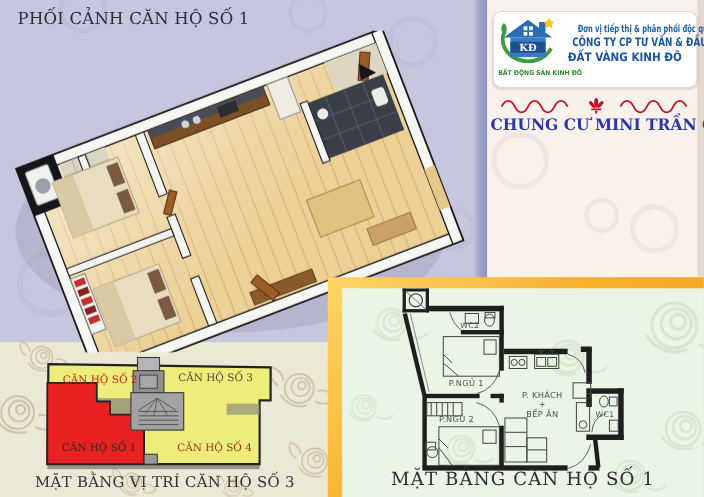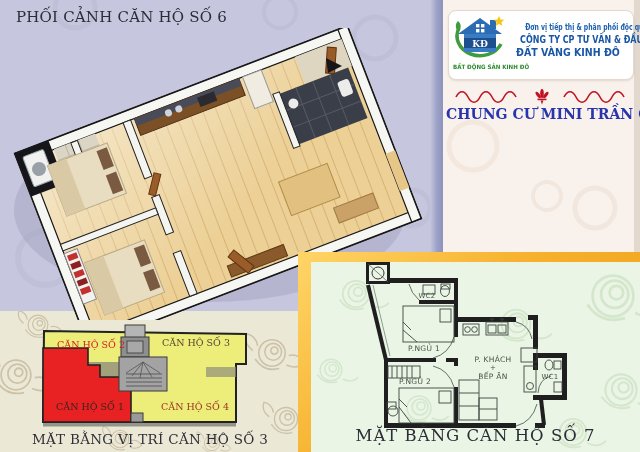--- a/index.html
+++ b/index.html
@@ -94,21 +94,21 @@
     <g fill="none" stroke="#eee0d5" opacity=".6">
       <circle cx="30" cy="146" r="24" stroke-width="5"></circle>
       <circle cx="152" cy="208" r="20" stroke-width="5"></circle>
       <circle cx="104" cy="196" r="14" stroke-width="4"></circle>
       <circle cx="168" cy="40" r="18" stroke-width="4"></circle>
     </g>
   </svg>
 </div>
 <div class="abs right-edge"></div>
 
-<div class="abs title-3d">PHỐI CẢNH CĂN HỘ SỐ 6</div>
+<div class="abs title-3d">PHỐI CẢNH CĂN HỘ SỐ 1</div>
 
 <svg class="abs" style="left:0;top:28px" width="436" height="292" viewBox="0 0 436 292">
   <defs>
     <pattern id="plank" width="13" height="13" patternUnits="userSpaceOnUse">
       <line x1="12.5" y1="0" x2="12.5" y2="13" stroke="#c79a55" stroke-width="1" opacity=".55"></line>
     </pattern>
     <linearGradient id="sheen" x1="0" y1="0" x2="1" y2="1">
       <stop offset="0" stop-color="#ffffff" stop-opacity=".5"></stop>
       <stop offset=".6" stop-color="#ffffff" stop-opacity="0"></stop>
     </linearGradient>
@@ -333,21 +333,21 @@
       </g>
 
       <text x="116" y="36" text-anchor="middle" font-size="7" class="plan-label">WC2</text>
       <text x="113" y="89" text-anchor="middle" font-size="7.5" class="plan-label">P.NGỦ 1</text>
       <text x="104" y="122" text-anchor="middle" font-size="7.5" class="plan-label">P.NGỦ 2</text>
       <text x="182" y="100" text-anchor="middle" font-size="7.5" class="plan-label">P. KHÁCH</text>
       <text x="182" y="108" text-anchor="middle" font-size="7" class="plan-label">+</text>
       <text x="182" y="117" text-anchor="middle" font-size="7.5" class="plan-label">BẾP ĂN</text>
       <text x="239" y="117" text-anchor="middle" font-size="7" class="plan-label">WC1</text>
     </svg>
-    <div class="caption-right">MẶT BẰNG CĂN HỘ SỐ 7</div>
+    <div class="caption-right">MẶT BẰNG CĂN HỘ SỐ 1</div>
   </div>
 </div>
 
 <div class="abs brand-card">
   <svg class="abs logo-svg" width="56" height="48" viewBox="0 0 56 48">
     <path d="M7,13 A21,18 0 1 0 49,29" fill="none" stroke="#3f9b3f" stroke-width="3.5"></path>
     <path d="M5,15 q-3,-5 1,-9 q4,3 2,9 z" fill="#3f9b3f"></path>
     <rect x="38" y="5" width="6" height="9" fill="#2b6cb5"></rect>
     <polygon points="6,19 28,3 50,19" fill="#2b6cb5"></polygon>
     <rect x="12" y="19" width="32" height="18" fill="#3a7cc4"></rect>

